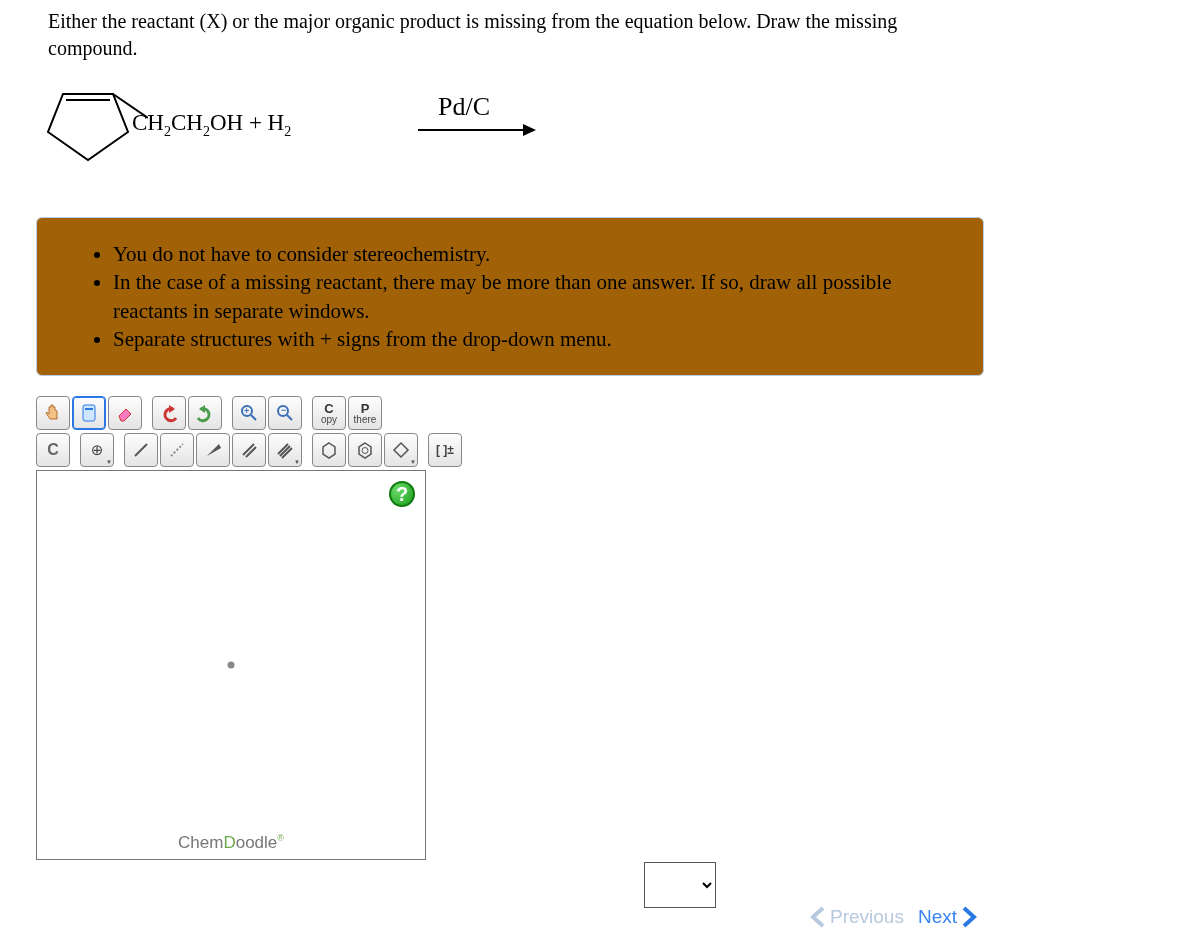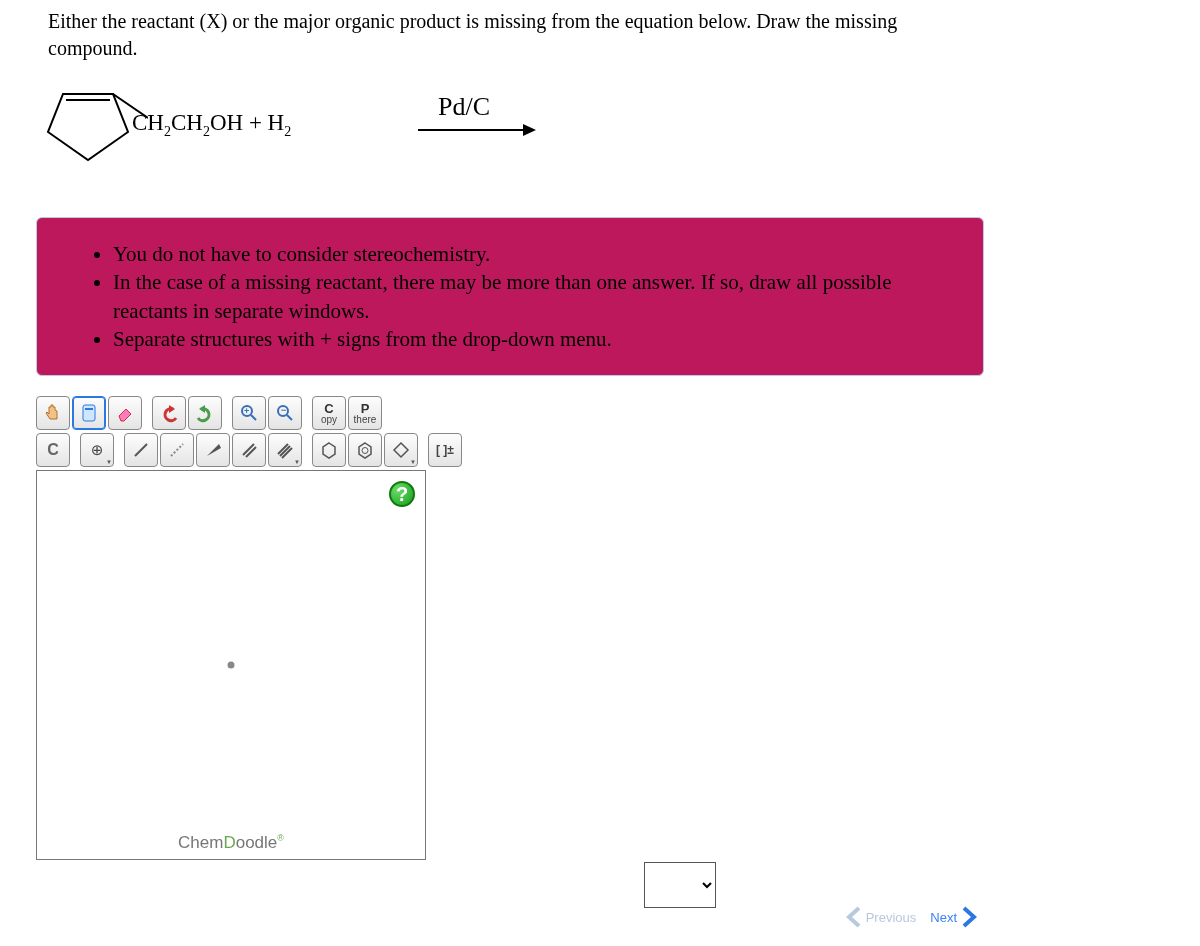--- a/index.html
+++ b/index.html
@@ -5,41 +5,41 @@
   * { box-sizing: border-box; margin: 0; padding: 0; }
   body { font-family: Georgia, 'Times New Roman', serif; font-size: 20px; color: #000; background: #fff; width: 1200px; }
   .page { width: 1020px; padding: 0 18px; position: relative; height: 946px; }
   .question-text { padding: 8px 30px 10px 30px; line-height: 1.35; }
   .equation-area { padding: 10px 0 20px 160px; position: relative; height: 120px; }
   .pentagon { position: absolute; left: 20px; top: 10px; }
   .eq-text { position: absolute; left: 114px; top: 38px; font-size: 23px; font-family: 'Times New Roman', serif; }
   .eq-text sub { font-size: 14px; vertical-align: sub; }
   .catalyst { position: absolute; left: 420px; top: 20px; font-size: 26px; font-family: 'Times New Roman', serif; }
   .arrow { position: absolute; left: 400px; top: 48px; }
-  .hints-box { margin: 25px 18px 20px 18px; border: 1px solid #b8cce4; border-radius: 6px; background: #be185d; padding: 22px 28px 22px 54px; }
+  .hints-box { margin: 25px 18px 20px 18px; border: 1px solid #b8cce4; border-radius: 6px; background: #a16207; padding: 22px 28px 22px 54px; }
   .hints-box ul { list-style: disc; padding-left: 22px; }
   .hints-box li { line-height: 1.35; font-family: 'Times New Roman', serif; font-size: 21px; }
   .sketcher-wrap { margin: 20px 18px 0 18px; }
   .toolbar-row1, .toolbar-row2 { display: flex; align-items: center; gap: 2px; margin-bottom: 3px; }
   .tbtn { width: 34px; height: 34px; border: 1px solid #888; border-radius: 4px; background: linear-gradient(#fdfdfd,#e4e4e4); display: flex; align-items: center; justify-content: center; font-size: 12px; color: #444; cursor: pointer; position: relative; font-family: Arial, sans-serif; }
   .tbtn.active { border-color: #2b78e4; box-shadow: 0 0 0 1px #2b78e4 inset; }
   .tbtn.stack { flex-direction: column; font-size: 10px; line-height: 1; }
   .tbtn .big { font-weight: bold; font-size: 13px; color: #333; }
   .tbtn.letter { font-weight: bold; font-size: 16px; color: #666; }
   .tbtn .drop { position: absolute; right: 1px; bottom: 1px; font-size: 6px; color: #555; }
   .gap { width: 6px; }
   .canvas-area { position: relative; width: 390px; height: 390px; border: 1px solid #777; background: #fff; margin-top: 3px; }
   .help-badge { position: absolute; right: 10px; top: 10px; width: 26px; height: 26px; border-radius: 50%; background: radial-gradient(circle at 30% 30%, #6bdc6b, #1a9c1a); color: #fff; font-weight: bold; display: flex; align-items: center; justify-content: center; font-family: Arial; border: 2px solid #0e7a0e; }
   .chemdoodle-logo { position: absolute; bottom: 6px; left: 0; right: 0; text-align: center; font-family: Arial, sans-serif; font-size: 17px; color: #777; }
   .chemdoodle-logo .reg { font-size: 9px; vertical-align: super; color: #6aa84f; }
   .chemdoodle-logo .d { color: #6aa84f; }
   .dot { position: absolute; left: 50%; top: 50%; width: 7px; height: 7px; background: #888; border-radius: 50%; transform: translate(-50%,-50%); }
   .sep-select { position: absolute; left: 644px; top: 862px; width: 72px; height: 46px; border: 1px solid #555; background: #fff; font-size: 14px; font-family: Arial; }
   .nav-buttons { position: absolute; right: 42px; bottom: 18px; display: flex; gap: 14px; align-items: center; font-family: Arial, sans-serif; }
-  .nav-btn { display: flex; align-items: center; gap: 3px; font-size: 13px; font-weight: 500; cursor: pointer; }
+  .nav-btn { display: flex; align-items: center; gap: 3px; font-size: 19px; font-weight: 500; cursor: pointer; }
   .nav-btn.prev { color: #b7c9de; }
   .nav-btn.next { color: #3b82f6; }
   .nav-btn svg { width: 18px; height: 22px; }
 </style>
 </head>
 <body>
 
 <div class="page">
 
   <div class="question-text">Either the reactant (X) or the major organic product is missing from the equation below. Draw the missing compound.</div>

